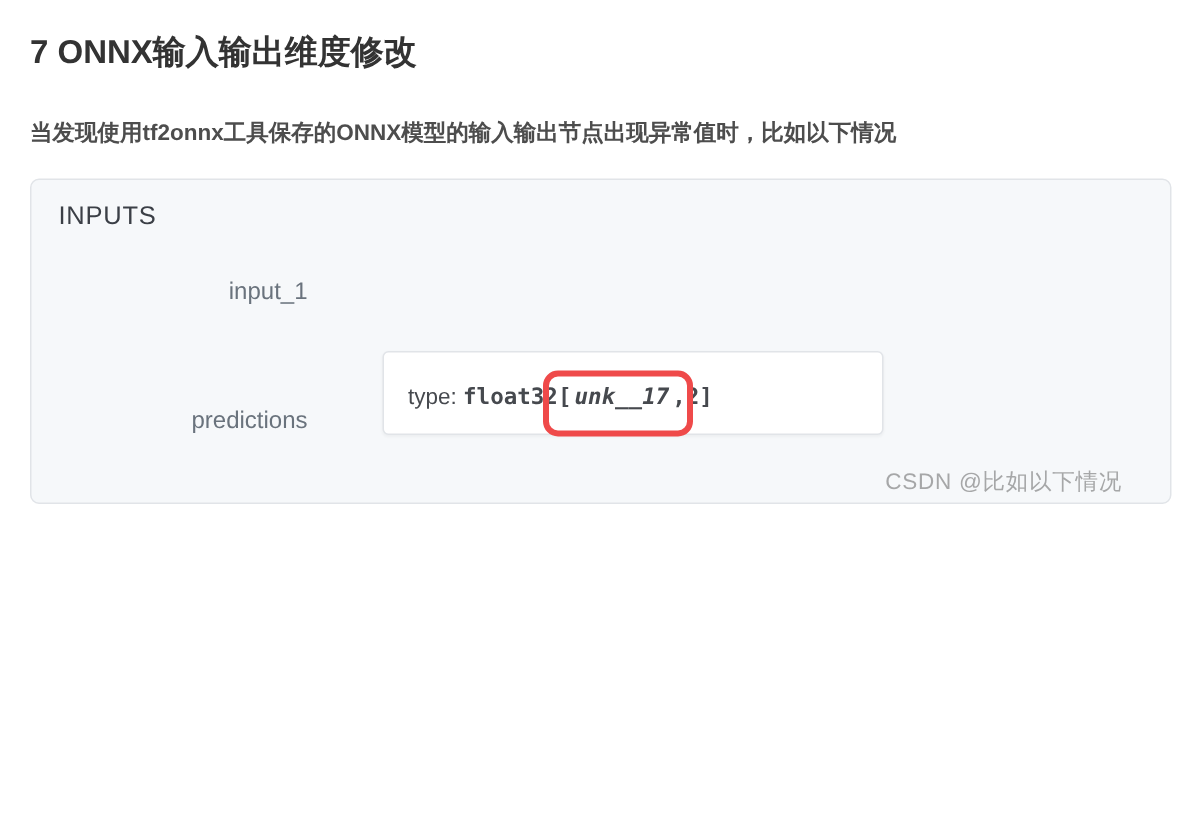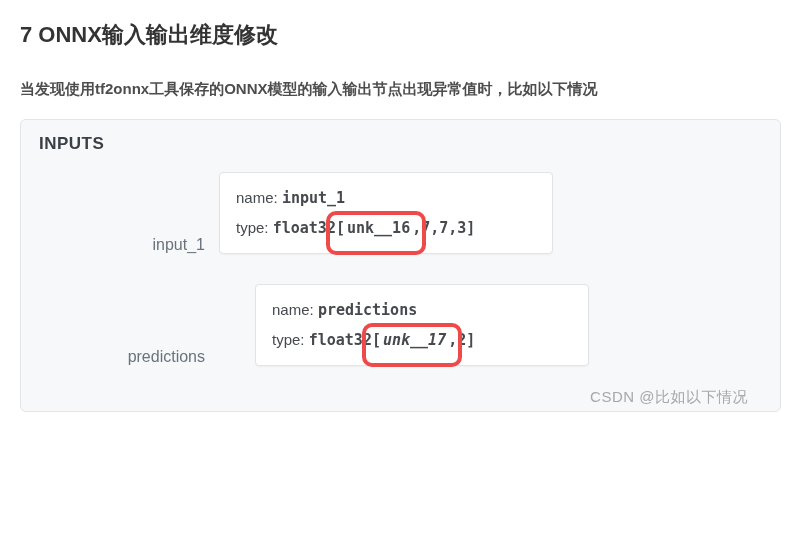--- a/index.html
+++ b/index.html
@@ -26,21 +26,21 @@
   }
   .panel {
     background: #f6f8fa;
     border: 1px solid #e1e4e8;
     border-radius: 6px;
     padding: 14px 18px 22px 18px;
     position: relative;
   }
   .section-title {
     font-size: 17px;
-    font-weight: bold;
+    font-weight: normal;
     color: #3b3f46;
     letter-spacing: 0.5px;
     margin-bottom: 18px;
   }
   .row {
     display: flex;
     align-items: flex-end;
     margin-bottom: 30px;
   }
   .label-col {
@@ -97,41 +97,26 @@
 
 <h2>7 ONNX输入输出维度修改</h2>
 <p class="intro">当发现使用tf2onnx工具保存的ONNX模型的输入输出节点出现异常值时，比如以下情况</p>
 
 <div class="panel">
 
   <div class="section-title">INPUTS</div>
 
   <div class="row">
     <div class="label-col">input_1</div>
-    <div class="card">
-      <div class="card-line">
-        <span>name:</span>
-        <span class="bold">input_1</span>
-      </div>
-      <div class="card-line type-line">
-        <span>type:</span>
-        <span class="bold">float32</span><span class="bold">[</span><span class="bold" style="position:relative; padding:0 2px;">unk__16</span><span class="bold">,7,7,3]</span>
-        <span class="highlight-box" style="left:90px; top:-8px; width:92px; height:36px;"></span>
-      </div>
-    </div>
   </div>
 
 
   <div class="row" style="margin-bottom:23px;gap:36px;">
     <div class="label-col">predictions</div>
     <div class="card">
-      <div class="card-line">
-        <span>name:</span>
-        <span class="bold">predictions</span>
-      </div>
       <div class="card-line type-line">
         <span>type:</span>
         <span class="bold">float32</span><span class="bold">[</span><span class="bold" style="position:relative; padding:0 2px;font-style:italic;">unk__17</span><span class="bold">,2]</span>
         <span class="highlight-box" style="left:90px; top:-8px; width:92px; height:36px;"></span>
       </div>
     </div>
   </div>
 
   <div class="watermark">CSDN @比如以下情况</div>
 </div>

